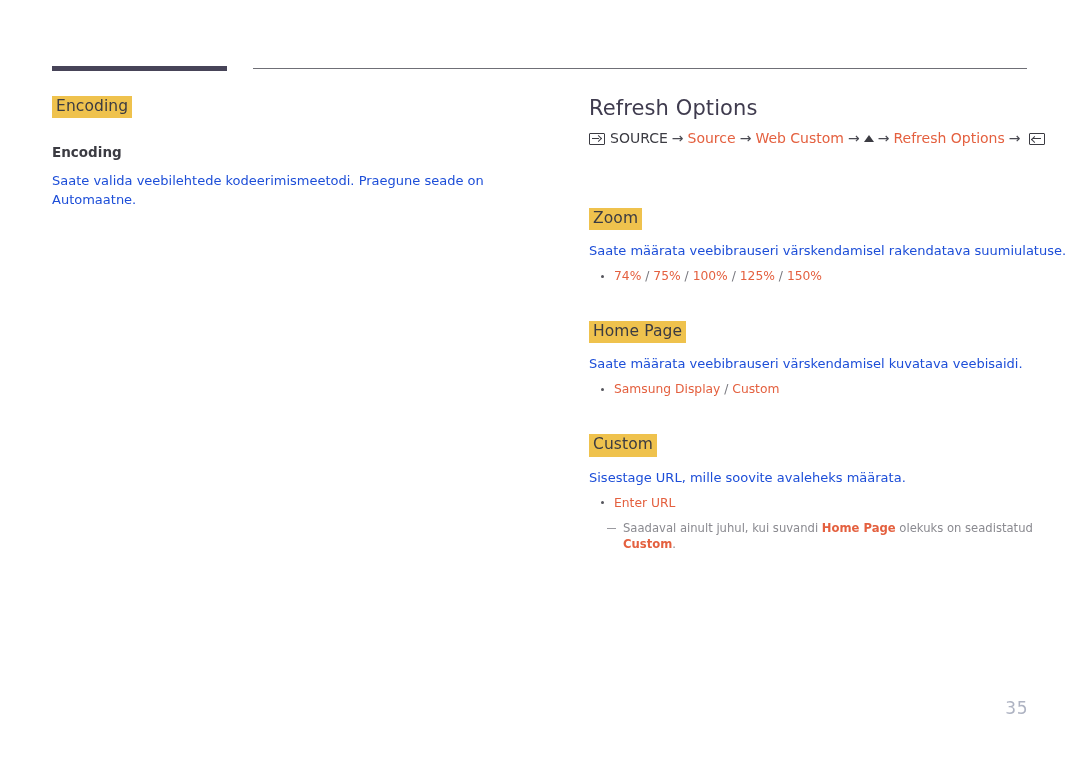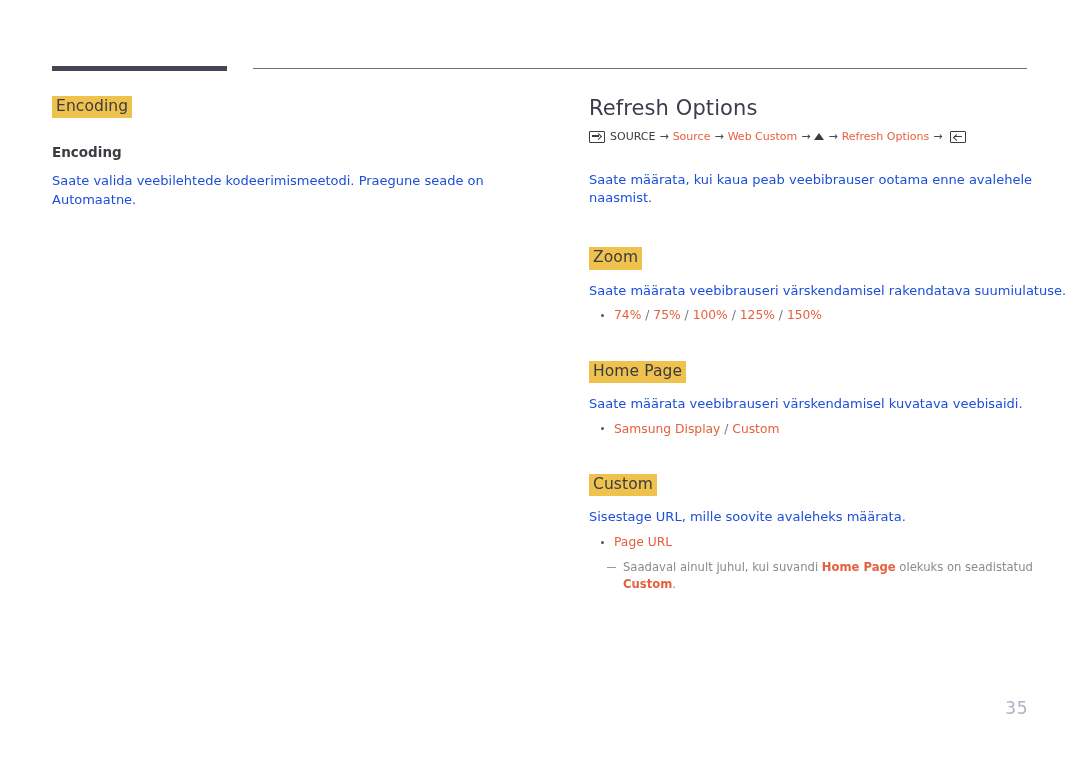--- a/index.html
+++ b/index.html
@@ -85,21 +85,21 @@
   .sub-heading {
     font-size: 13.5px;
     color: #3b3b42;
     font-weight: 700;
     margin: 0 0 10px 0;
     line-height: 1.3;
   }
 
   
   .breadcrumb {
-    font-size: 11px;
+    font-size: 14px;
     color: #3b3b42;
     line-height: 1.4;
     margin: 0 0 26px 0;
     display: flex;
     align-items: center;
     flex-wrap: wrap;
     gap: 0;
   }
   .bc-seg { white-space: pre; }
   .bc-link { color: #e4603f; white-space: pre; }
@@ -270,21 +270,20 @@
       <span class="bc-link">Web Custom</span>
       <span class="bc-arrow">→</span>
       <span class="bc-tri"></span>
       <span class="bc-arrow">→</span>
       <span class="bc-link">Refresh Options</span>
       <span class="bc-arrow">→</span>
       <span class="bc-icon-enter"></span>
     </div>
 
     <div class="block">
-      <p class="body-text">Saate määrata, kui kaua peab veebibrauser ootama enne avalehele naasmist.</p>
     </div>
 
     <div class="block-gap"></div>
 
     <div class="block">
       <div class="hl-wrap" style="margin-bottom:12px;">
         <span class="hl-heading">Zoom</span>
       </div>
       <p class="body-text">Saate määrata veebibrauseri värskendamisel rakendatava suumiulatuse.</p>
       <ul class="bullets">
@@ -305,21 +304,21 @@
     </div>
 
     <div class="block-gap"></div>
 
     <div class="block">
       <div class="hl-wrap" style="margin-bottom:12px;">
         <span class="hl-heading">Custom</span>
       </div>
       <p class="body-text">Sisestage URL, mille soovite avaleheks määrata.</p>
       <ul class="bullets">
-        <li><span class="opt">Page URL</span></li>
+        <li><span class="opt">Enter URL</span></li>
       </ul>
       <div class="note">
         <span>Saadaval ainult juhul, kui suvandi </span><b>Home Page</b><span> olekuks on seadistatud </span><b>Custom</b><span>.</span>
       </div>
     </div>
 
   </div>
 
   <div class="page-num">35</div>
 

